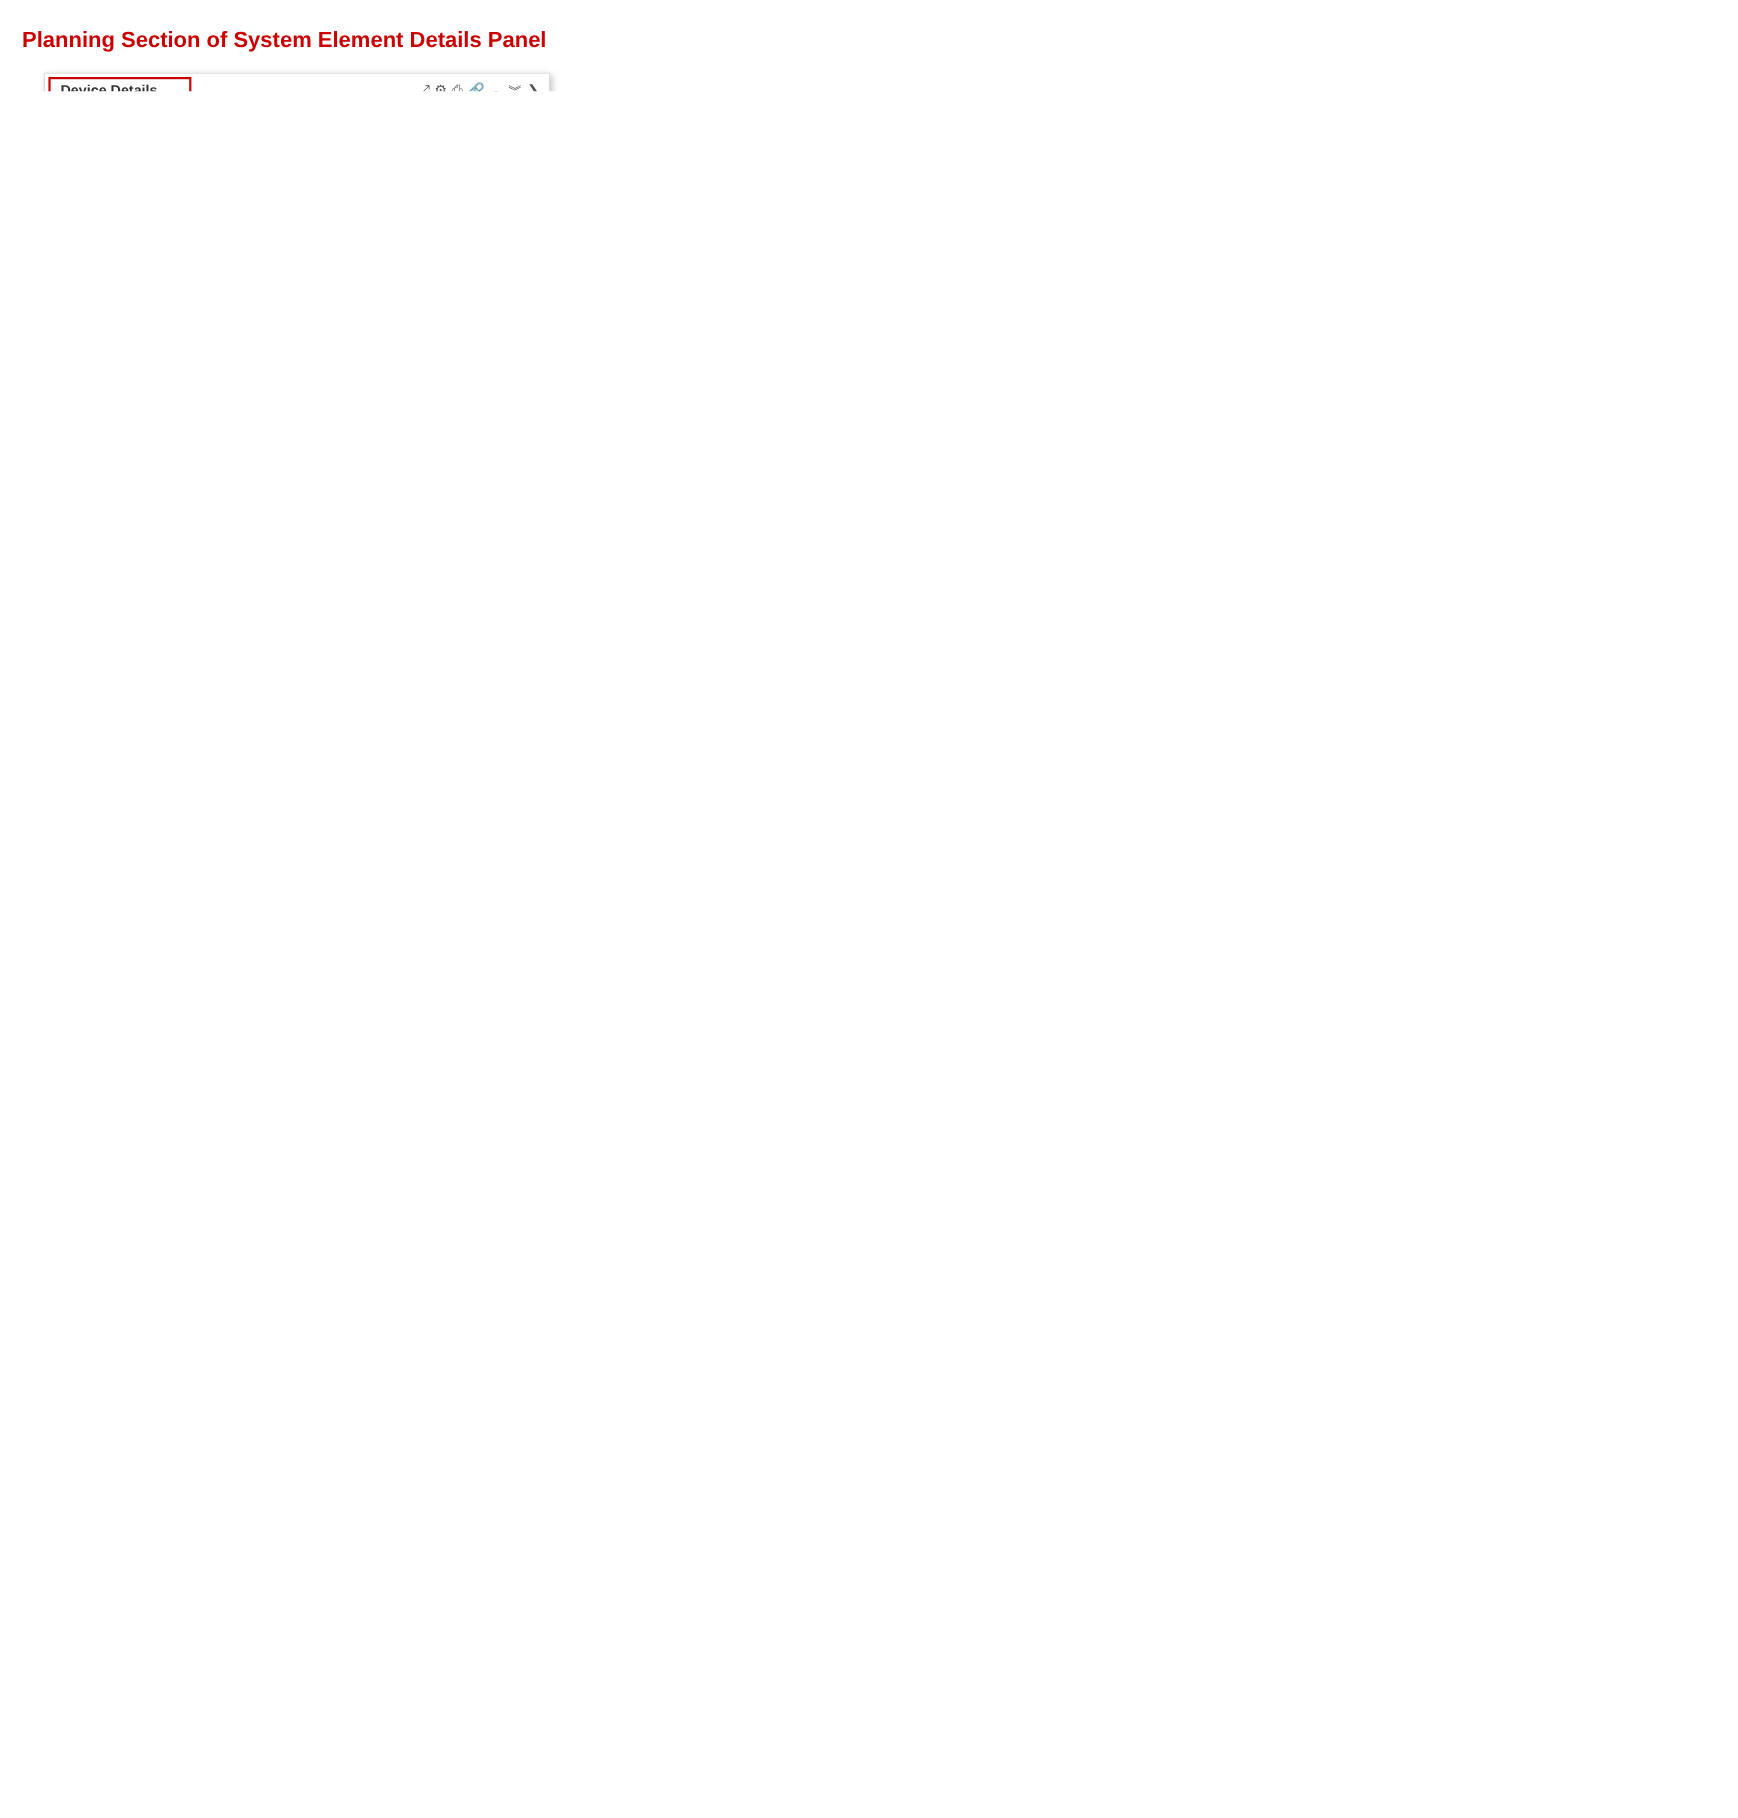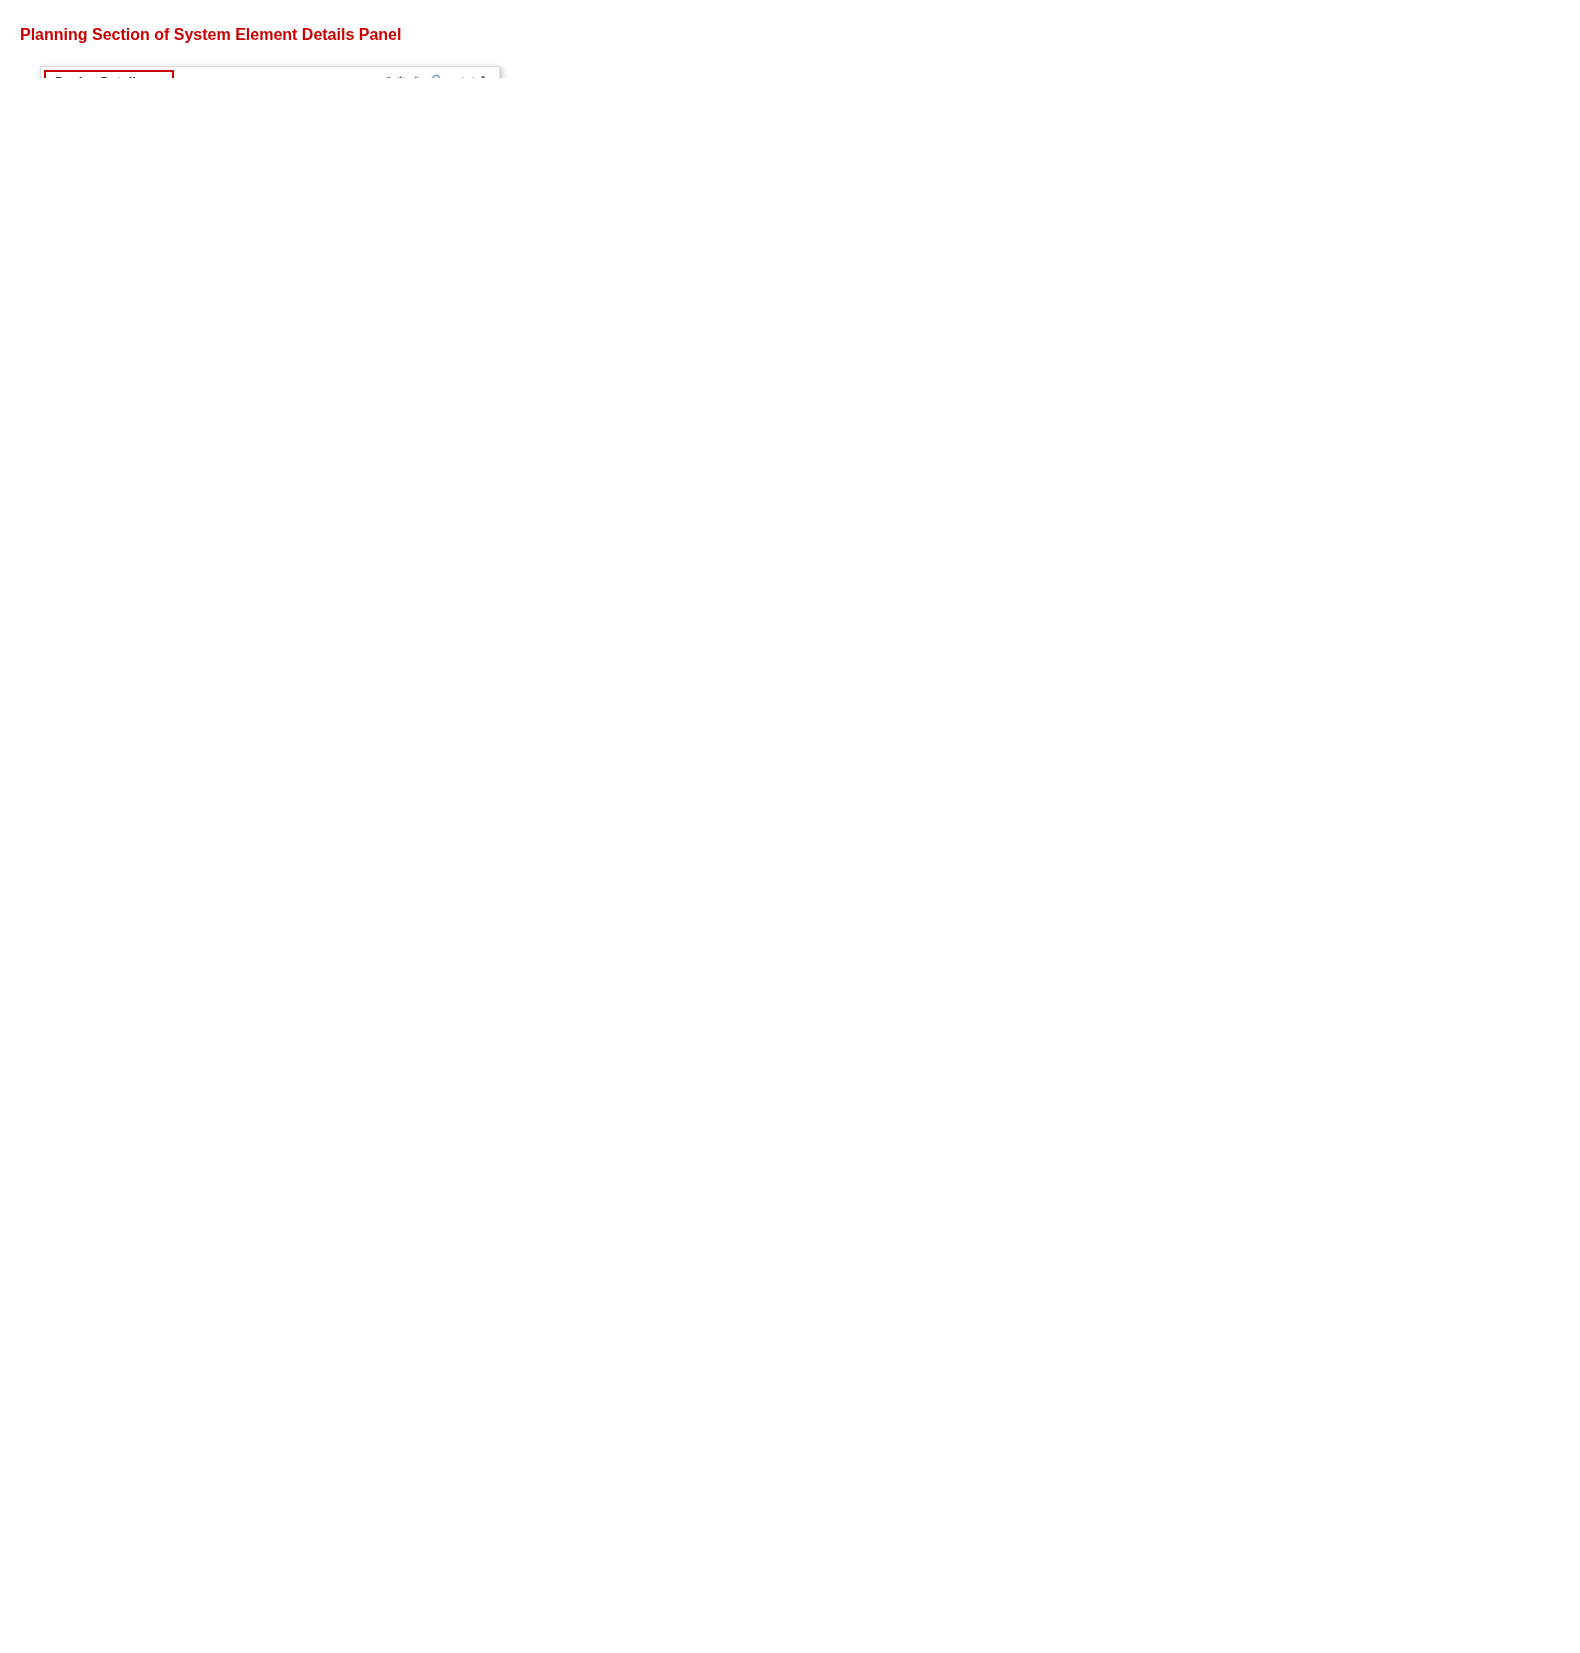--- a/index.html
+++ b/index.html
@@ -1,19 +1,19 @@
 <!DOCTYPE html>
 <html><head>
 <meta charset="utf-8">
 <style>
   * { box-sizing: border-box; font-family: Arial, Helvetica, sans-serif; }
   body { margin: 0; padding: 20px; background: #fff; font-size: 11px; color: #333; }
   .doc { position: relative; width: 1540px; }
   
-  .red-heading { color: #c00; font-weight: bold; font-size: 16px; margin: 6px 0 14px 0; }
+  .red-heading { color: #c00; font-weight: bold; font-size: 20px; margin: 6px 0 14px 0; }
   .annot { color: #c00; font-size: 13px; line-height: 1.35; position: absolute; }
   .annot b { font-weight: bold; }
   .redbox { border: 2px solid #c00; position: absolute; }
   
   
   .panel { background: #fff; border: 1px solid #ddd; box-shadow: 2px 2px 6px rgba(0,0,0,.25); position: relative; }
   .panel-hdr { display: flex; align-items: center; justify-content: space-between; padding: 4px 8px; border-bottom: 1px solid #eee; }
   .panel-title { font-weight: bold; font-size: 13px; padding: 3px 6px; }
   .tool-icons { display: flex; gap: 2px; align-items: center; color: #555; font-size: 13px; }
   .tool-icons span { cursor: pointer; padding: 0 1px; }

